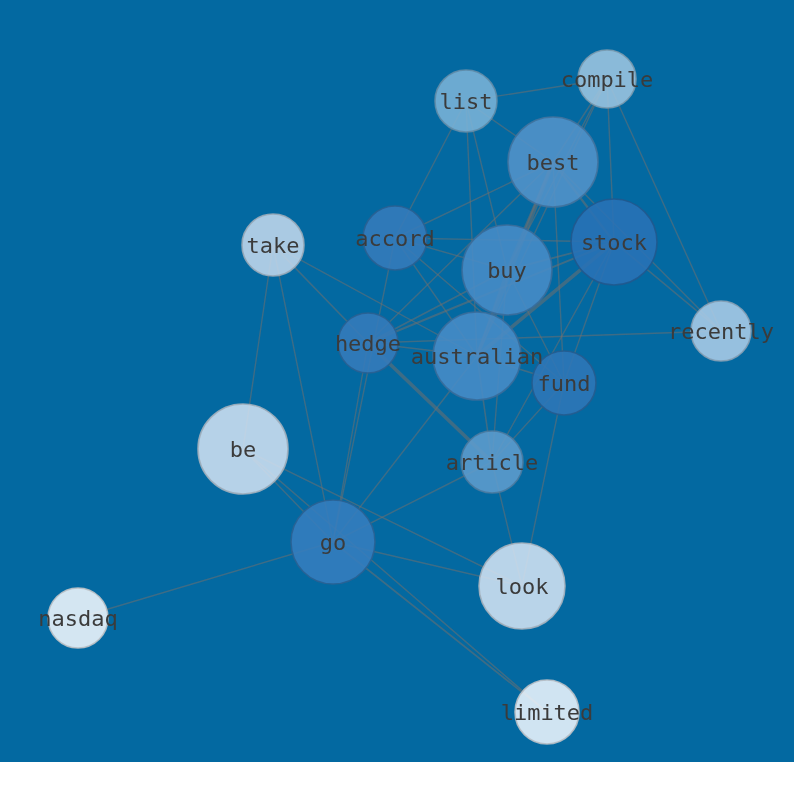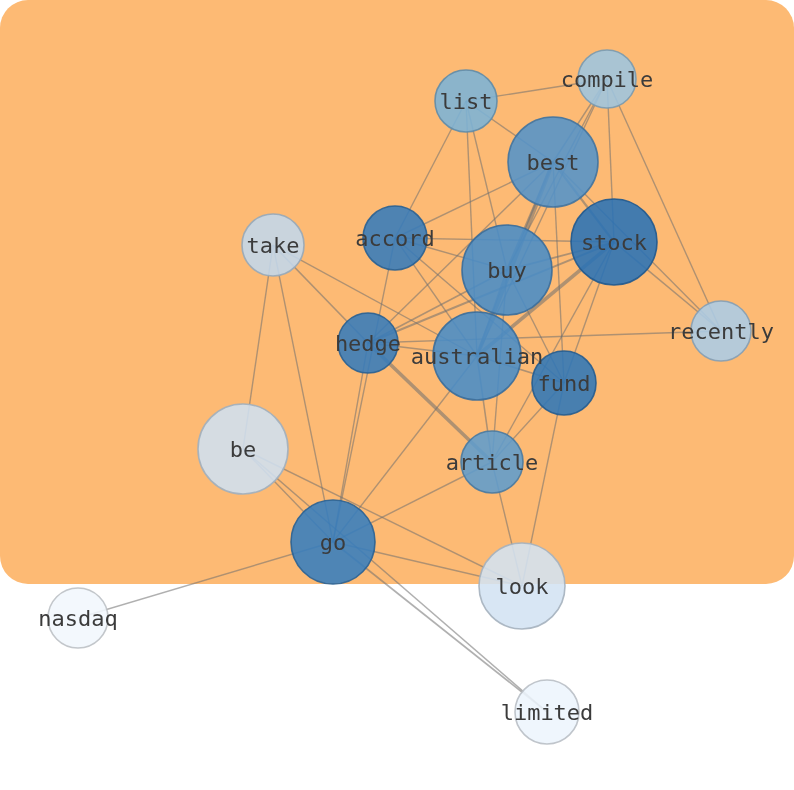--- a/index.html
+++ b/index.html
@@ -7,23 +7,22 @@
     padding: 0;
     background: #ffffff;
     width: 794px;
     height: 790px;
     overflow: hidden;
     font-family: "DejaVu Sans Mono", monospace;
   }
   .graph-wrap {
     position: relative;
     width: 794px;
-    height: 584px;
-    background: #fdba74;
-    border-radius: 28px;
+    height: 762px;
+    background: #0369a1;
   }
   svg { display: block; }
   text.node-label {
     font-family: "DejaVu Sans Mono", monospace;
     pointer-events: none;
   }
 </style>
 </head>
 <body>
 

